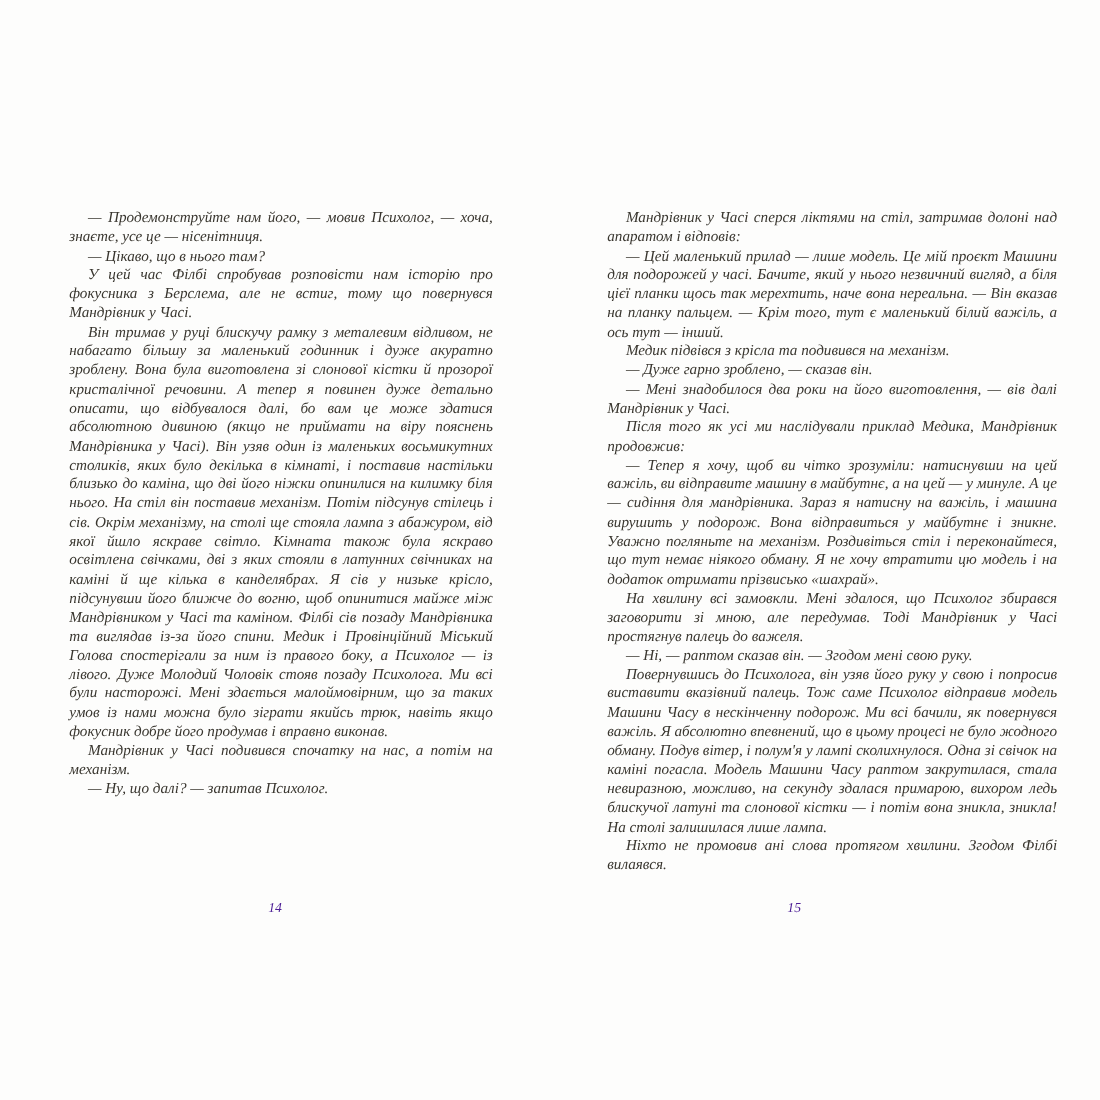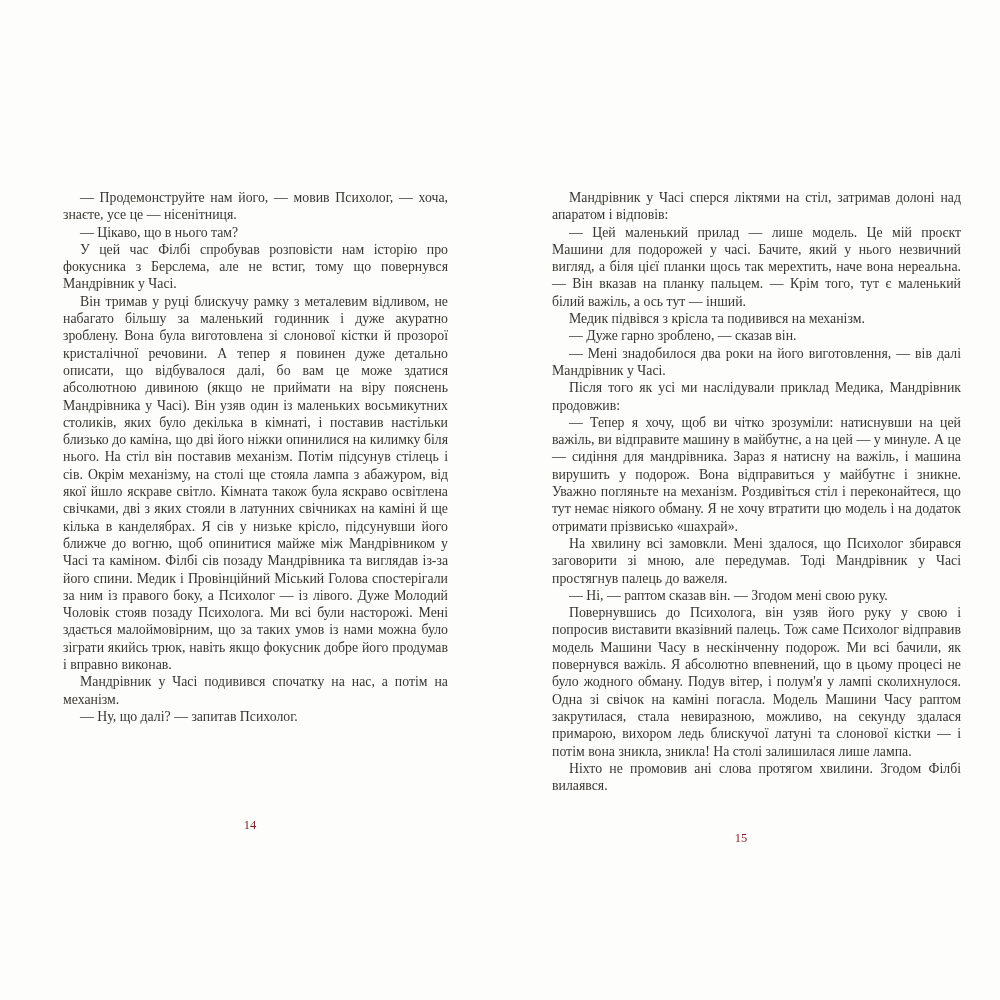--- a/index.html
+++ b/index.html
@@ -9,20 +9,21 @@
       width: 1000px;
       height: 1000px;
       overflow: hidden;
     }
     .book-spread {
       position: relative;
       width: 916px;
       height: 1000px;
       font-family: "Liberation Serif", "DejaVu Serif", serif;
       color: #39362f;
+      font-style: italic;
     }
     .text-column {
       position: absolute;
       top: 189px;
       font-size: 13.8px;
       line-height: 17.3px;
       text-align: justify;
     }
     .text-column-left {
       left: 63px;
@@ -36,25 +37,25 @@
       margin: 0;
       padding: 0;
       text-indent: 17px;
     }
     .page-number {
       position: absolute;
       top: 818px;
       transform: translateX(-50%);
       font-size: 12.5px;
       line-height: 15px;
-      color: #7f1d1d;
+      color: #4c1d95;
       text-align: center;
     }
     .page-number-left { left: 250px; }
-    .page-number-right { left: 741px; margin-top: 13px; }
+    .page-number-right { left: 722px; }
   </style>
 </head>
 <body>
 
 <div class="book-spread">
 
   <div class="page page-left">
     <div class="text-column text-column-left">
       <p>— Продемонструйте нам його, — мовив Психолог, — хоча, знаєте, усе це — нісенітниця.</p>
       <p>— Цікаво, що в нього там?</p>

